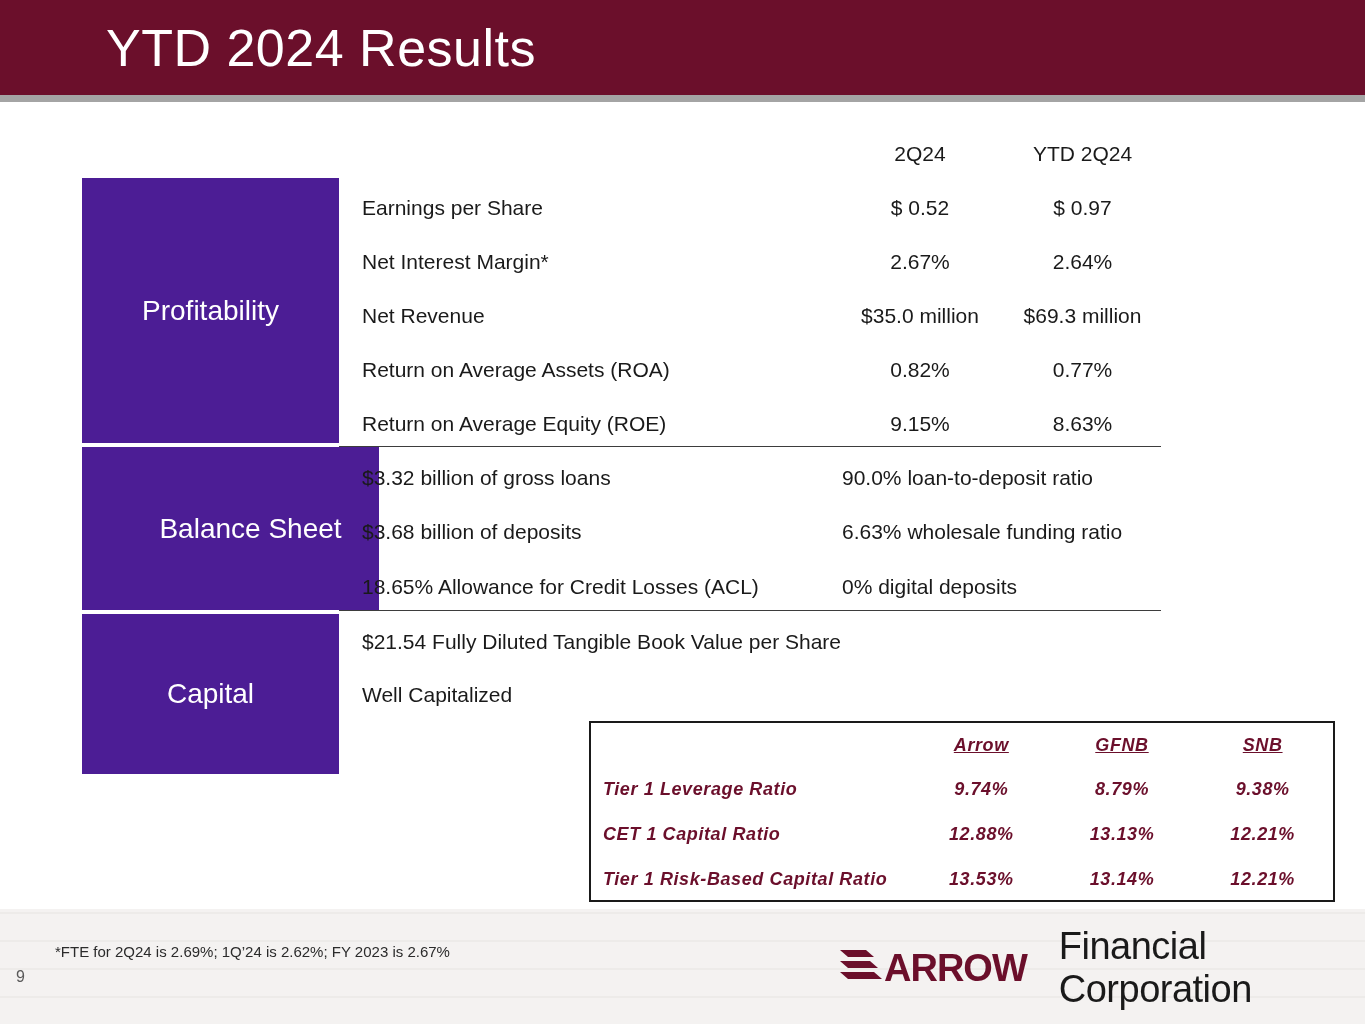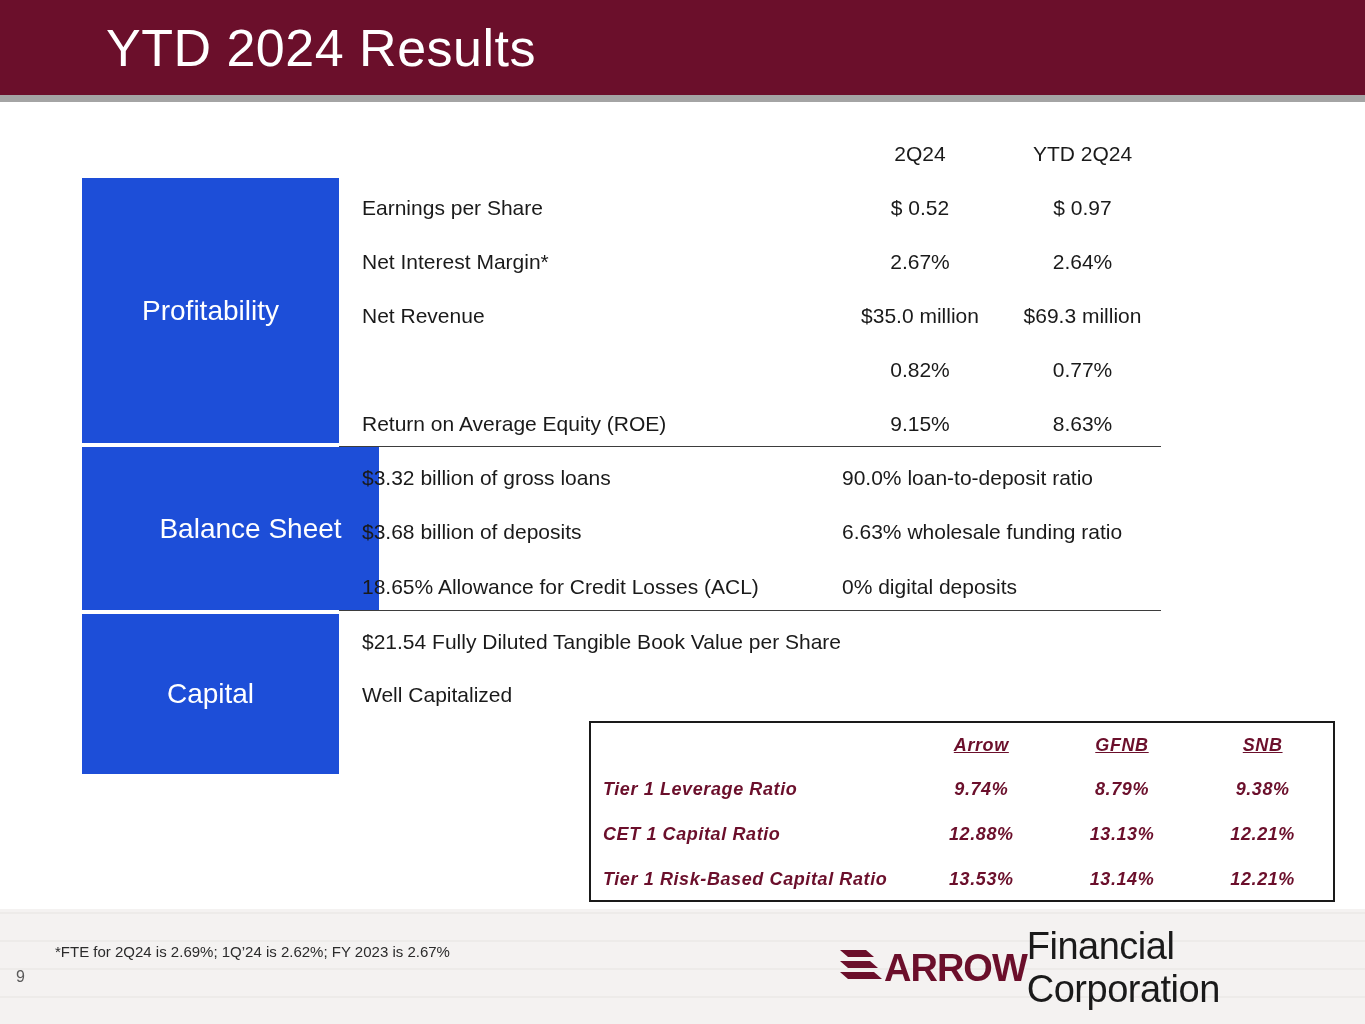--- a/index.html
+++ b/index.html
@@ -45,21 +45,21 @@
     font-size: 52px;
     color: #ffffff;
     letter-spacing: 0.5px;
     line-height: 68px;
     white-space: nowrap;
   }
 
   
   .cat-bar {
     position: absolute;
-    background: #1d4ed8;
+    background: #4c1d95;
     color: #ffffff;
     display: flex;
     align-items: center;
     justify-content: center;
     font-size: 28px;
   }
   #cat-profitability { left: 82px; top: 178px; width: 257px; height: 265px; }
   #cat-balance       { left: 82px; top: 447px; width: 257px; height: 163px; padding-left: 40px; }
   #cat-capital       { left: 82px; top: 614px; width: 257px; height: 160px; text-align: center; }
 
@@ -237,21 +237,21 @@
   }
   .logo-arrow {
     font-size: 38px;
     font-weight: bold;
     color: #6b0f2b;
     letter-spacing: -1px;
   }
   .logo-fin {
     font-size: 38px;
     color: #1a1a1a;
-    margin-left: 0;
+    margin-left: 32px;
     letter-spacing: -0.5px;
   }
 </style>
 </head>
 <body>
 
 <div class="slide">
 
   <div class="header-band"></div>
   <div class="slide-title">YTD 2024 Results</div>
@@ -272,20 +272,21 @@
     <span class="prof-label">Net Interest Margin*</span>
     <span class="prof-v1">2.67%</span>
     <span class="prof-v2">2.64%</span>
   </div>
   <div class="prof-row" style="top:304px">
     <span class="prof-label">Net Revenue</span>
     <span class="prof-v1">$35.0 million</span>
     <span class="prof-v2">$69.3 million</span>
   </div>
   <div class="prof-row" style="top:358px">
+    <span class="prof-label">Return on Average Assets (ROA)</span>
     <span class="prof-v1">0.82%</span>
     <span class="prof-v2">0.77%</span>
   </div>
   <div class="prof-row" style="top:412px">
     <span class="prof-label">Return on Average Equity (ROE)</span>
     <span class="prof-v1">9.15%</span>
     <span class="prof-v2">8.63%</span>
   </div>
 
   <div class="rule" style="top:446px"></div>

